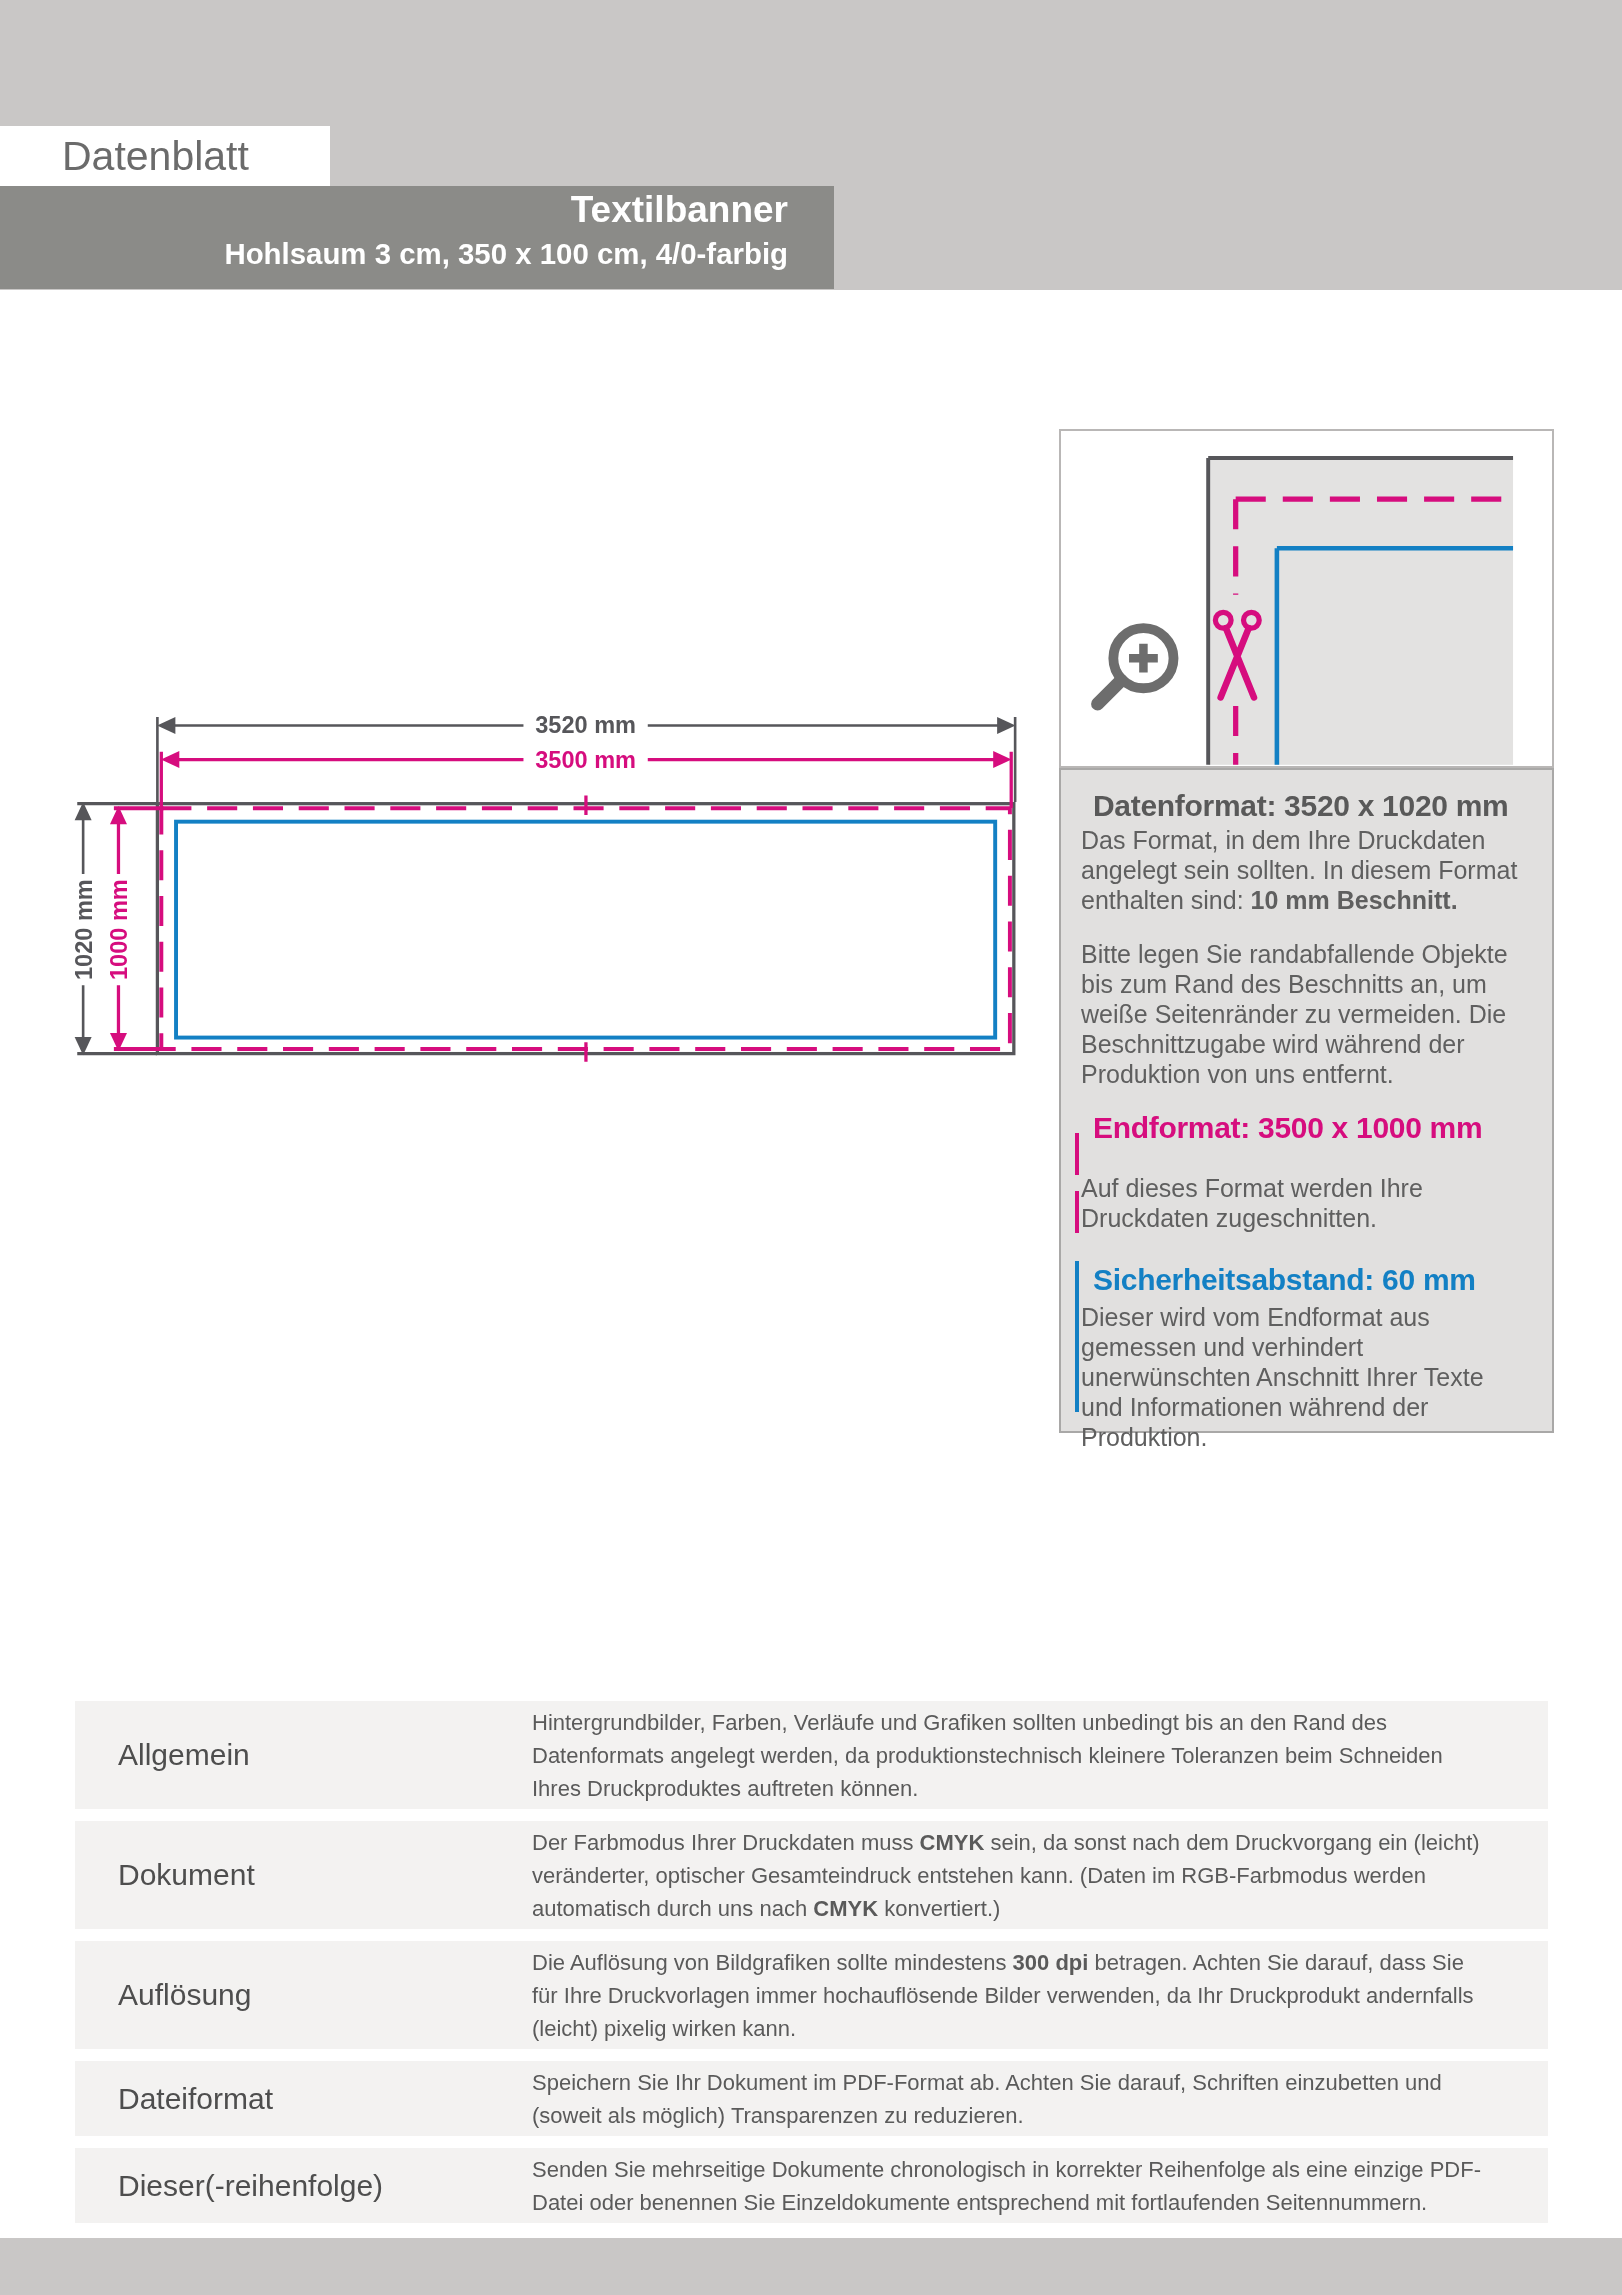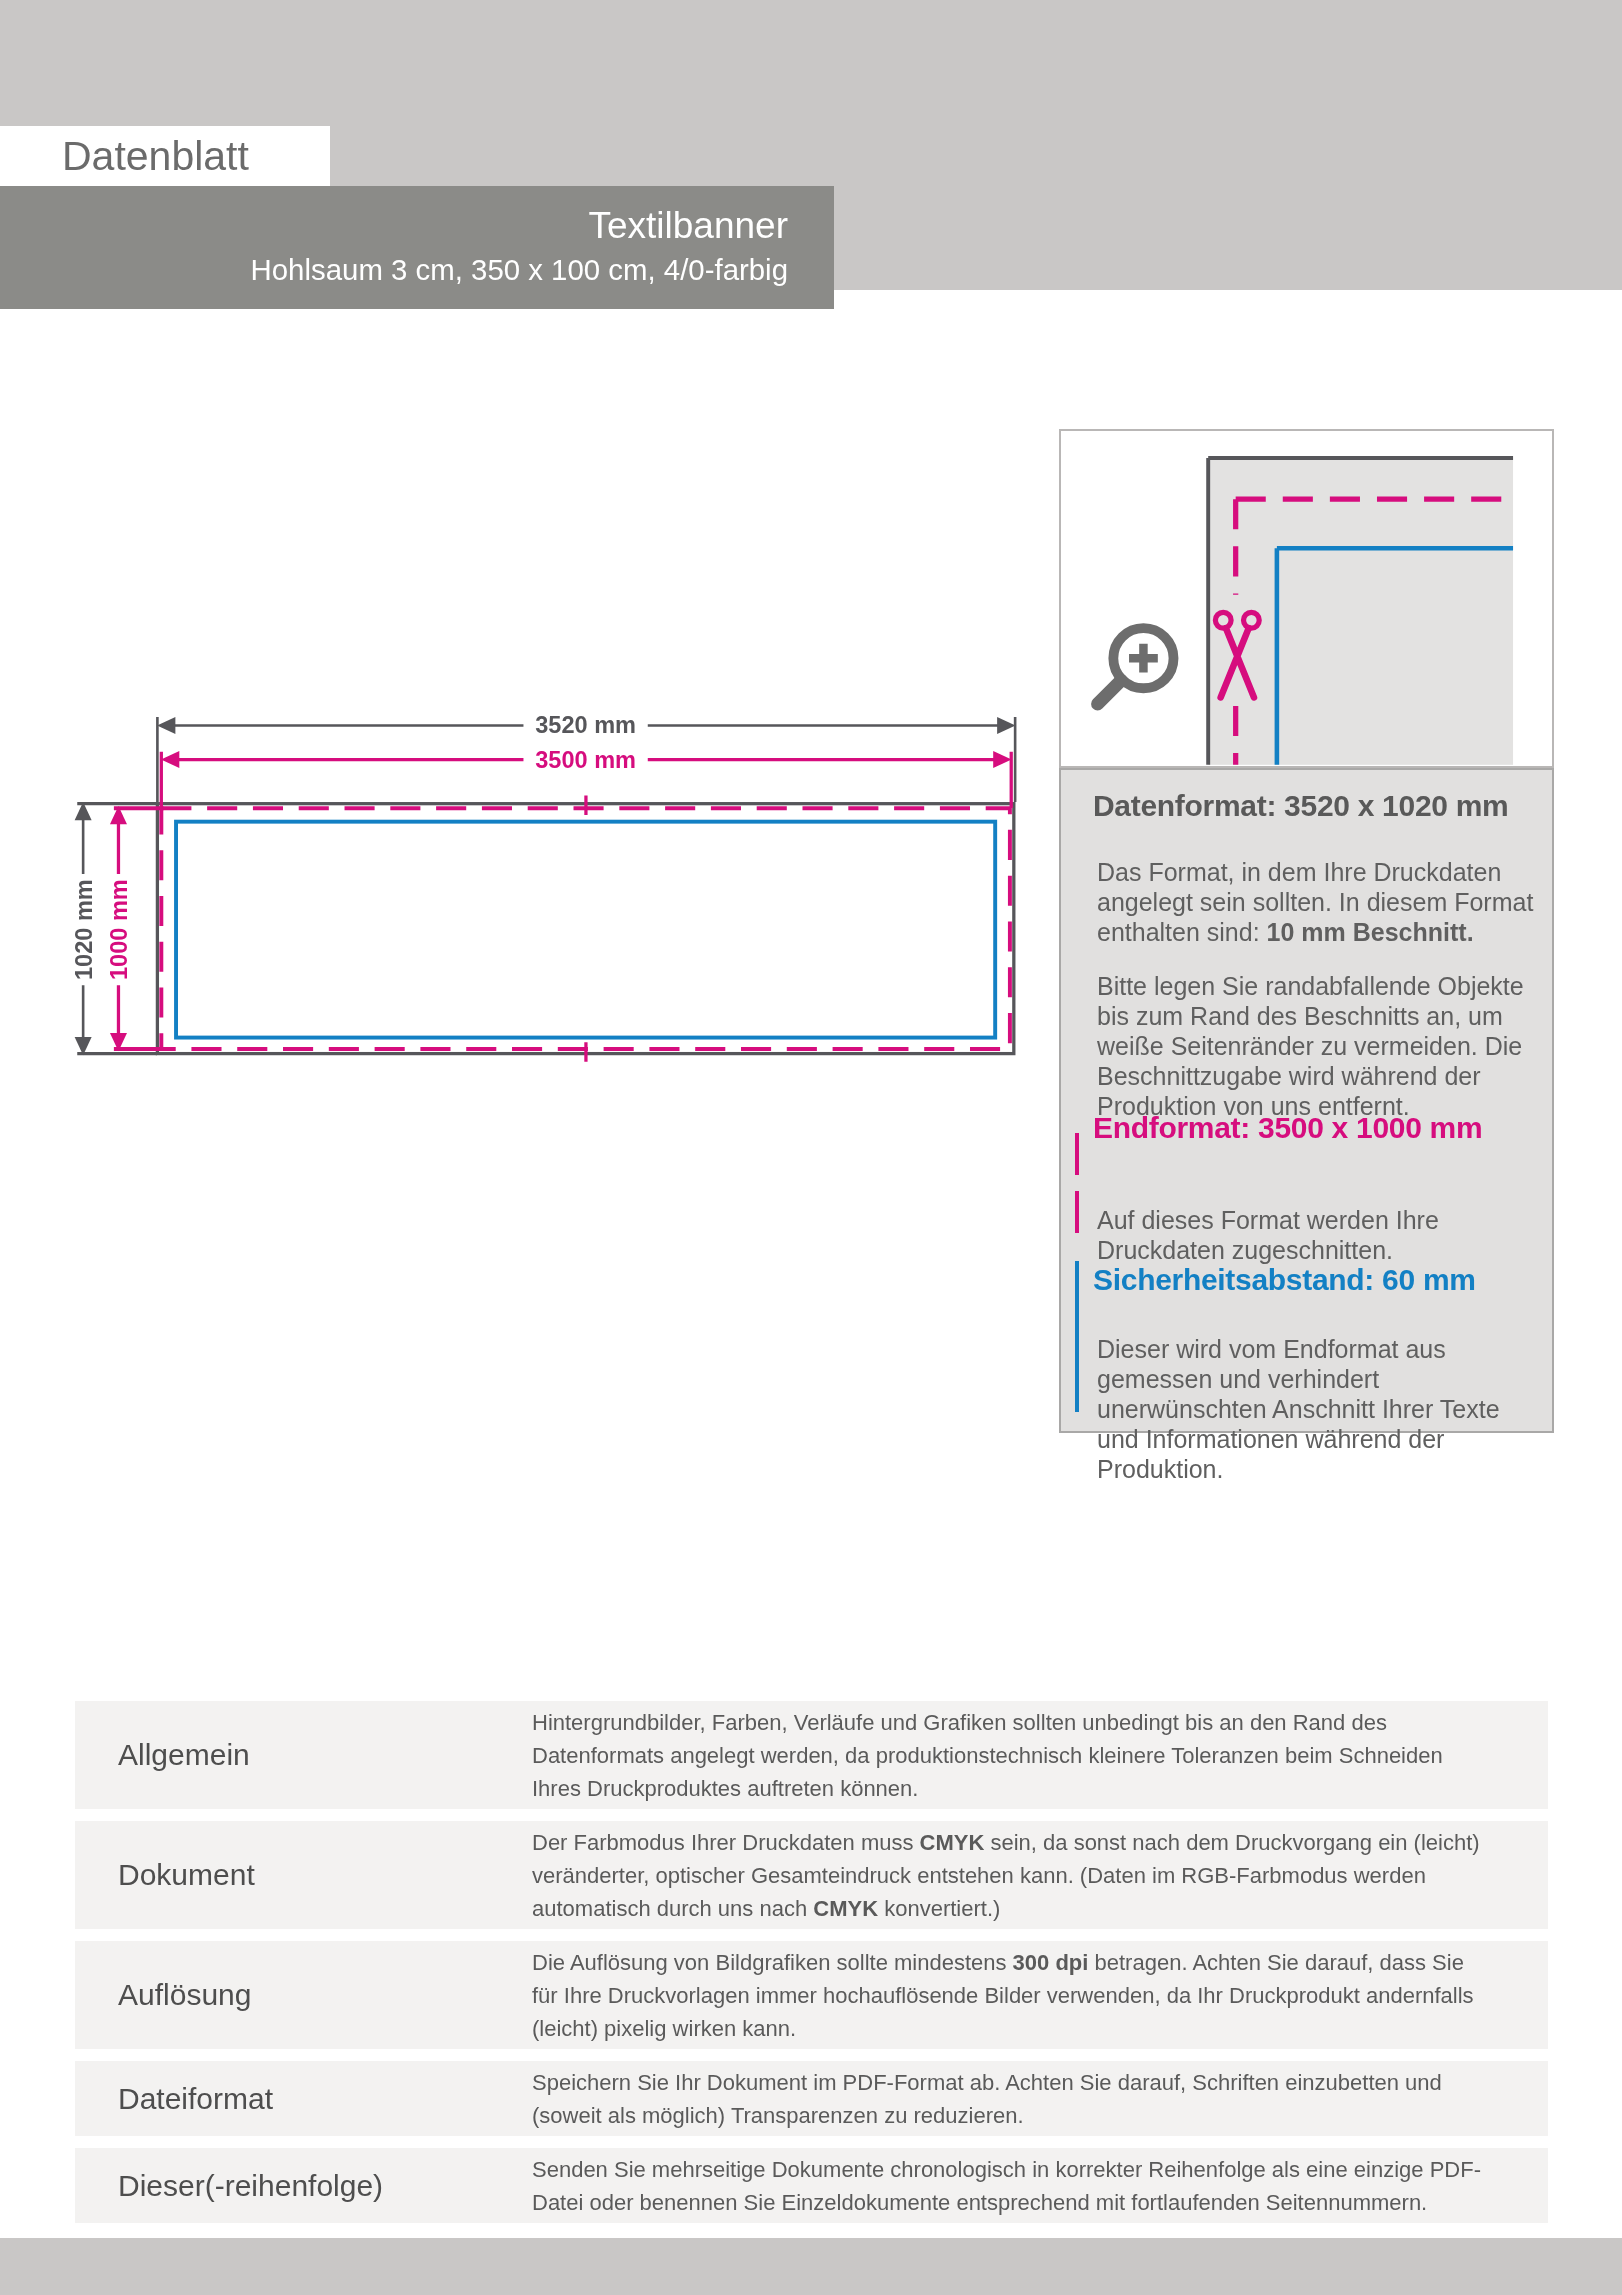--- a/index.html
+++ b/index.html
@@ -2,22 +2,22 @@
 <html style="--magenta: #d60d7e; --blue: #1380c4; --gray-dark: #56565a; --band-light: #c9c7c6; --band-dark: #8b8b88; --panel-gray: #e1e0df; --row-gray: #f3f2f1; --banner-fill: #e3e2e1;font-size:10.5px"><head>
 <meta charset="utf-8">
 <style>
   html,body{margin:0;padding:0;background:#ffffff;}
   #page{position:relative;width:1623px;height:2295px;background:#fff;overflow:hidden;
         font-family:"Liberation Sans", sans-serif;}
   
   .top-band{position:absolute;left:0;top:0;width:1623px;height:290px;background:var(--band-light);}
   .title-box{position:absolute;left:0;top:126px;width:330px;height:61px;background:#fff;}
   .title-box span{display:block;padding-left:62px;line-height:61px;font-size:41px;color:#6b6b6b;}
-  .product-band{position:absolute;left:0;top:186px;width:834px;height:123px;background:var(--band-dark);
-                color:#fff;text-align:right;box-sizing:border-box;padding:17px 46px 0 0;}
+  .product-band{position:absolute;left:0;top:186px;width:834px;height:103px;background:var(--band-dark);
+                color:#fff;text-align:right;box-sizing:border-box;padding:1px 46px 0 0;font-weight:bold;}
   .product-band .p-name{font-size:37px;line-height:46px;}
   .product-band .p-spec{font-size:29.4px;line-height:41px;}
   
   #diagram{position:absolute;left:0;top:681px;width:1060px;height:422px;}
   .ln-gray{stroke:var(--gray-dark);fill:none;}
   .ln-mag{stroke:var(--magenta);fill:none;}
   .ln-blue{stroke:var(--blue);fill:none;}
   .ar-gray{fill:var(--gray-dark);stroke:none;}
   .ar-mag{fill:var(--magenta);stroke:none;}
   .dim-txt{font-size:36px;font-weight:600;}
@@ -28,21 +28,21 @@
               border:2.6px solid #b9b7b6;box-sizing:border-box;}
   .detail-box svg{position:absolute;left:0;top:0;}
   
   .info-panel{position:absolute;left:1059px;top:768px;width:495px;height:665px;background:var(--panel-gray);
               border:2.6px solid #a9a8a7;box-sizing:border-box;}
   .info-panel .h{position:absolute;left:32px;white-space:nowrap;font-size:30px;font-weight:bold;
                  letter-spacing:-0.3px;line-height:37px;}
   .info-panel .h.gray{color:#595959;}
   .info-panel .h.mag{color:var(--magenta);}
   .info-panel .h.blue{color:var(--blue);}
-  .info-panel .p{position:absolute;left:36px;width:448px;font-size:25px;line-height:30px;color:#5f5f5f;margin-top:32px;}
+  .info-panel .p{position:absolute;left:20px;width:448px;font-size:25px;line-height:30px;color:#5f5f5f;}
   .info-panel .p b, .rich b{font-weight:bold;color:inherit;}
   .bar{position:absolute;left:14.4px;width:3.9px;}
   .bar.mag{background:var(--magenta);}
   .bar.blue{background:var(--blue);}
   
   .tips-header{position:absolute;left:75px;top:1610px;width:1473px;height:74px;background:var(--band-dark);
                color:#fff;font-size:38px;line-height:74px;box-sizing:border-box;padding-left:46px;}
   #tips-rows{position:absolute;left:75px;top:1701px;width:1473px;}
   .tip-row{display:flex;background:var(--row-gray);margin-bottom:11.8px;align-items:center;
            box-sizing:border-box;padding:4.6px 0;min-height:73px;}

